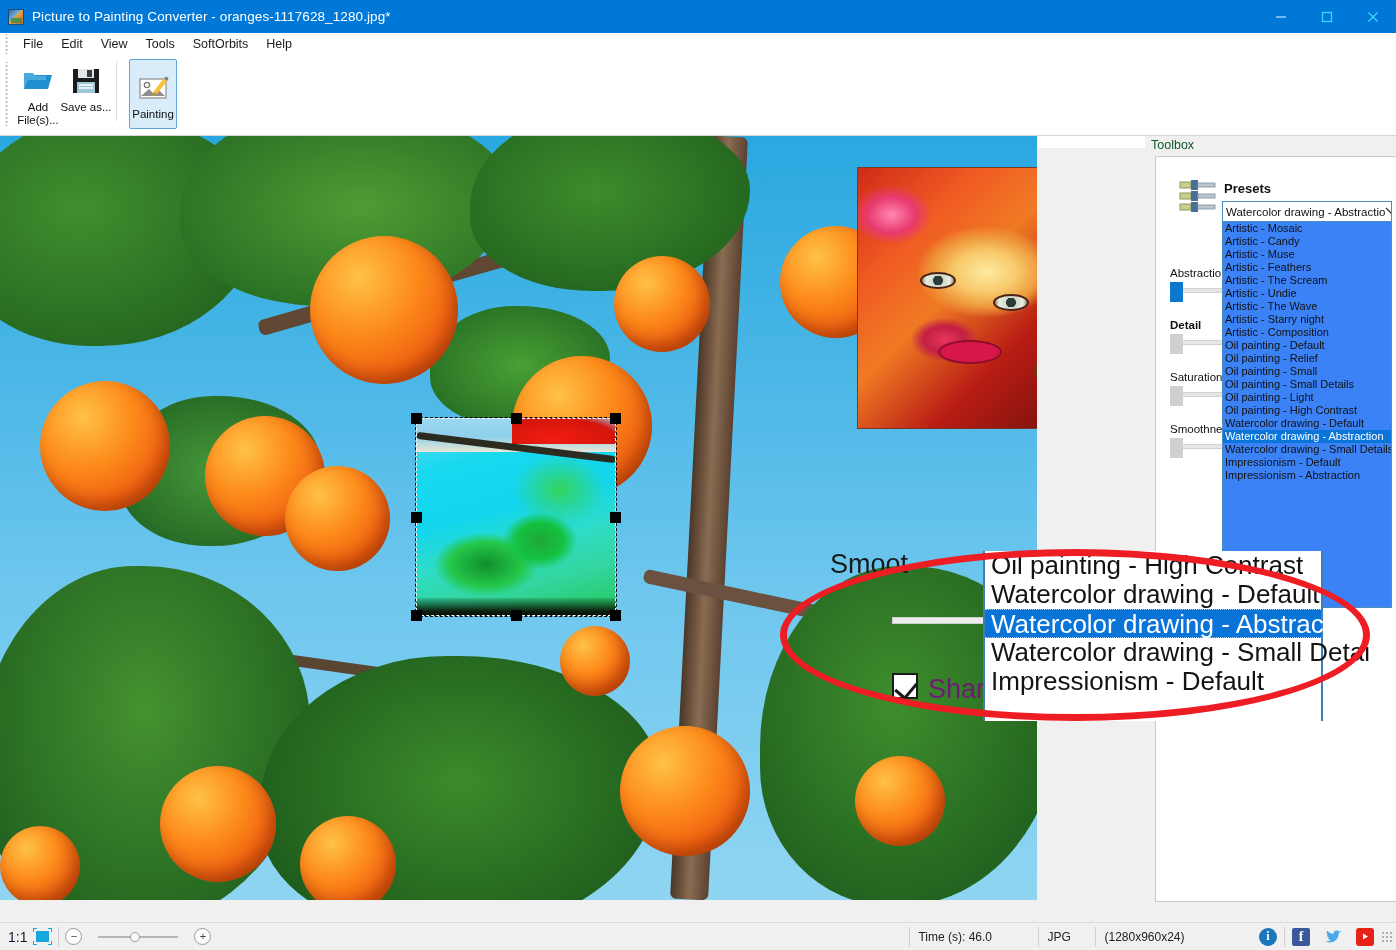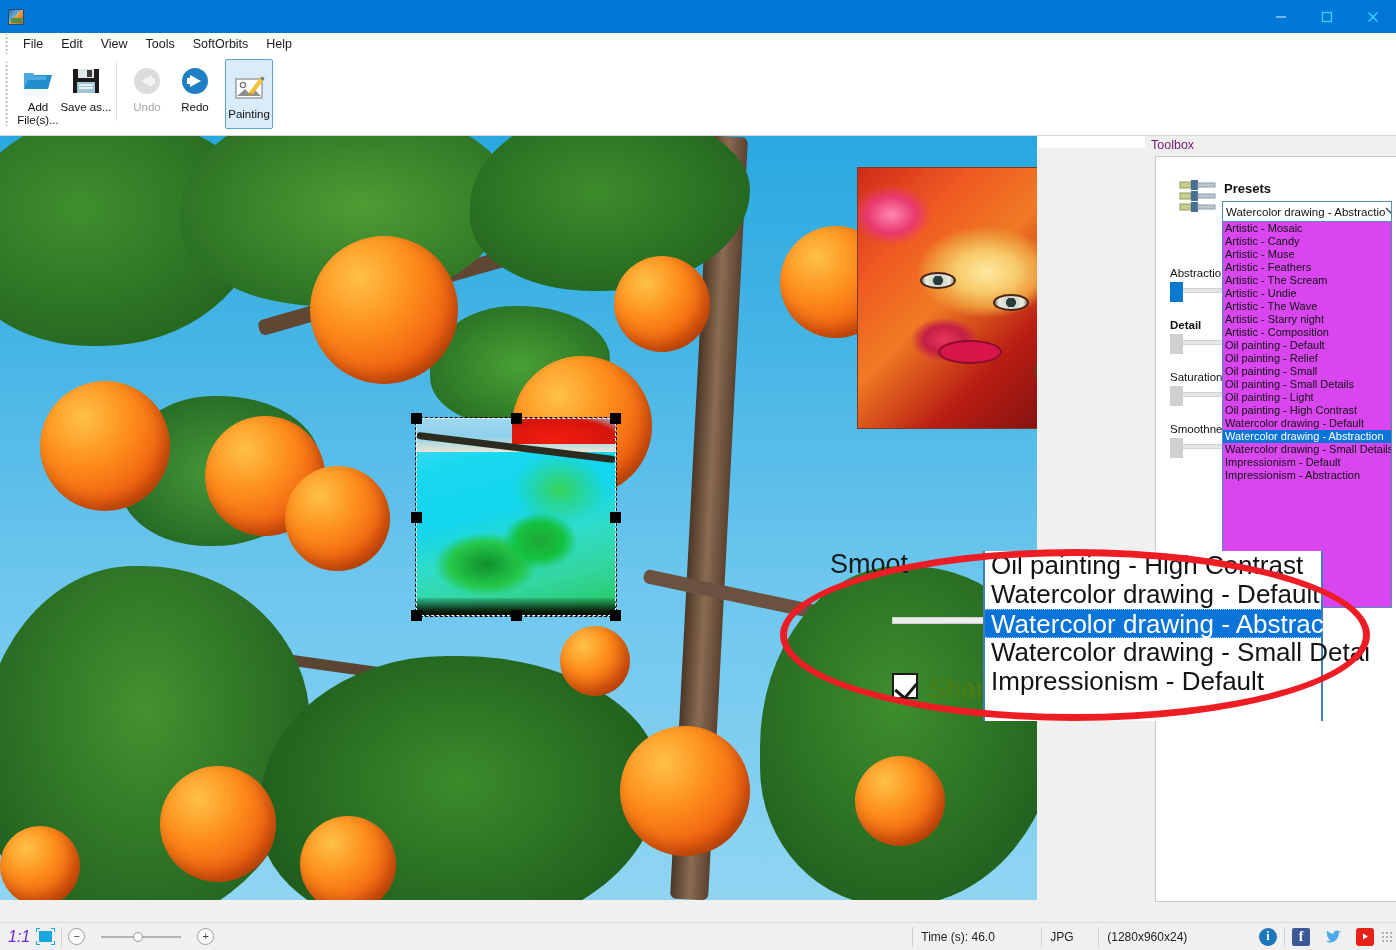--- a/index.html
+++ b/index.html
@@ -165,21 +165,21 @@
   }
   .canvas-top-strip{
     position:absolute; left:1037px; top:0; width:108px; height:12px; background:#ffffff;
   }
 
   
   .toolbox-wrap{
     position:absolute; left:1145px; top:0; width:251px; height:786px; background:#f0f0f0;
   }
   .toolbox-title{
-    position:absolute; left:6px; top:2px; font-size:12.5px; color:#701a75;
+    position:absolute; left:6px; top:2px; font-size:12.5px; color:#14532d;
   }
   .toolbox-panel{
     position:absolute; left:10px; top:20px; width:241px; height:746px;
     background:#ffffff; border:1px solid #c8c8c8; border-right:none;
   }
   .tbx-icon{
     position:absolute; left:22px; top:22px; width:40px; height:34px;
   }
   .presets-label{
     position:absolute; left:68px; top:24px; font-size:13px; font-weight:bold; color:#111;
@@ -201,21 +201,21 @@
     background:#e6e6e6; border:1px solid #d2d2d2;
   }
   .slider-thumb{
     position:absolute; top:0; width:13px; height:20px; background:#0b79d0;
   }
   .slider-thumb.grey{ background:#d0d0d0; }
 
   
   .preset-list{
     position:absolute; left:66px; top:64px; width:170px; height:387px;
-    background:#d946ef; border:1px solid #4c8fbd; overflow:hidden; z-index:9;
+    background:#3b82f6; border:1px solid #4c8fbd; overflow:hidden; z-index:9;
   }
   .preset-list .opt{
     height:13px; line-height:13px; font-size:11px; color:#111; padding-left:2px;
     white-space:nowrap; overflow:hidden;
   }
   .preset-list .opt.selected{ background:#0a74d8; color:#ffffff; }
 
   
   .callout{
     position:absolute; left:780px; top:413px; width:590px; height:172px; z-index:20;text-decoration:underline;
@@ -232,21 +232,21 @@
     background:#ededed; border:1px solid #cfcfcf;
   }
   .co-checkbox{
     position:absolute; left:112px; top:124px; width:26px; height:26px;
     border:2px solid #1a1a1a; background:#fff;
   }
   .co-checkbox:after{
     content:"";position:absolute;left:5px;top:3px;width:11px;height:17px;
     border:solid #1a1a1a; border-width:0 3px 3px 0; transform:rotate(40deg);
   }
-  .co-sharp{ position:absolute; left:148px; top:125px; font-size:27px; color:#4d7c0f; }
+  .co-sharp{ position:absolute; left:148px; top:125px; font-size:27px; color:#701a75; }
   .co-list{
     position:absolute; left:203px; top:2px; width:340px; height:170px;
     background:#ffffff; border-left:2px solid #3e7fb5; border-right:2px solid #3e7fb5;
   }
   .co-list .co-opt{
     height:29px; line-height:29px; font-size:26px; color:#131313;
     padding-left:6px; white-space:nowrap;
   }
   .co-list .co-opt.selected{ background:#0a74d8; color:#ffffff; border-top:1px dotted #9fd0ff; border-bottom:1px dotted #9fd0ff; }
   .ellipse-ring{
@@ -255,21 +255,21 @@
   }
 
   
   .statusbar{
     position:absolute; left:0; top:922px; width:1396px; height:28px;
     background:#f0f0f0; border-top:1px solid #dcdcdc;
     display:flex; align-items:center; font-size:12px; color:#222;
   }
   .sb-cell{ height:22px; display:flex; align-items:center; padding:0 8px; }
   .sb-div{ width:1px; height:20px; background:#cfcfcf; }
-  .zoom-ratio{ color:#6d28d9; font-size:16px; padding-left:8px; padding-right:6px;font-style:italic; }
+  .zoom-ratio{ color:#0f172a; font-size:14px; padding-left:8px; padding-right:6px; }
   .fit-btn{
     width:19px;height:17px; position:relative; margin-right:6px;
   }
   .fit-btn .inner{ position:absolute; left:3px; top:3px; width:13px; height:11px; background:#16a6e0; }
   .fit-btn .c{ position:absolute; width:4px;height:4px;border-color:#16a6e0;border-style:solid; }
   .zoom-slider{ position:relative; width:100px; height:18px; margin:0 6px; }
   .zoom-slider .line{ position:absolute; left:10px; top:8px; width:80px; height:2px; background:#b5b5b5; }
   .zoom-slider .knob{ position:absolute; left:42px; top:4px; width:10px; height:10px; border-radius:50%; background:#fafafa; border:1px solid #9a9a9a; }
   .circ-btn{
     width:17px;height:17px;border-radius:50%;border:1px solid #9a9a9a;background:#fdfdfd;
@@ -285,20 +285,21 @@
     width:12px;height:12px;margin-right:3px;
     background-image:radial-gradient(circle,#b0b0b0 1px,transparent 1.2px);
     background-size:4px 4px;
   }
 </style>
 </head>
 <body>
 
 <div class="titlebar">
   <div class="app-icon"></div>
+  <div class="title-text">Picture to Painting Converter - oranges-1117628_1280.jpg*</div>
   <div class="winbtns">
     <div class="winbtn">
       <svg width="12" height="12" viewBox="0 0 12 12">
           <line x1="1" y1="6" x2="11" y2="6" stroke="#bfe3ff" stroke-width="1.2"></line>
         </svg>
     </div>
     <div class="winbtn">
       <svg width="12" height="12" viewBox="0 0 12 12">
           <rect x="1.5" y="1.5" width="9" height="9" fill="none" stroke="#39d6ff" stroke-width="1.3"></rect>
         </svg>
@@ -363,42 +364,20 @@
           <rect x="10" y="20" width="14" height="2" fill="#e8f1f4"></rect>
           <rect x="10" y="23" width="14" height="2" fill="#e8f1f4"></rect>
         </svg>
       </span>
       <span class="lbl">Save as...</span>
     </div>
   </div>
 
   <div class="tb-sep"></div>
 
-  <div class="tb-group">
-    <div class="tb-btn disabled">
-      <span class="ico">
-        <svg viewBox="0 0 34 34" width="34" height="34">
-          <circle cx="17" cy="17" r="13" fill="#dcdcdc"></circle>
-          <path d="M22 11 L11 17 L22 23 Z" fill="#f3f3f3"></path>
-          <rect x="20" y="14" width="5" height="6" fill="#f3f3f3"></rect>
-        </svg>
-      </span>
-      <span class="lbl">Undo</span>
-    </div>
-    <div class="tb-btn">
-      <span class="ico">
-        <svg viewBox="0 0 34 34" width="34" height="34">
-          <circle cx="17" cy="17" r="13" fill="#1f7fc4"></circle>
-          <path d="M12 11 L23 17 L12 23 Z" fill="#ffffff"></path>
-          <rect x="9" y="14" width="5" height="6" fill="#ffffff"></rect>
-        </svg>
-      </span>
-      <span class="lbl">Redo</span>
-    </div>
-  </div>
 
   <div class="tb-group" style="margin-left:6px;">
     <div class="tb-btn active">
       <span class="ico">
         <svg viewBox="0 0 34 34" width="34" height="34">
           <rect x="4" y="8" width="26" height="19" fill="#ffffff" stroke="#9a9a9a" stroke-width="1.4"></rect>
           <circle cx="11" cy="14" r="2.6" fill="none" stroke="#7b7b7b" stroke-width="1.4"></circle>
           <path d="M5 25 L13 18 L18 23 L23 19 L29 25 Z" fill="#8f8f8f"></path>
           <path d="M18 20 L28 7 L31 10 L21 23 Z" fill="#f5c23a"></path>
           <path d="M18 20 L21 23 L16 25 Z" fill="#caa02a"></path>

